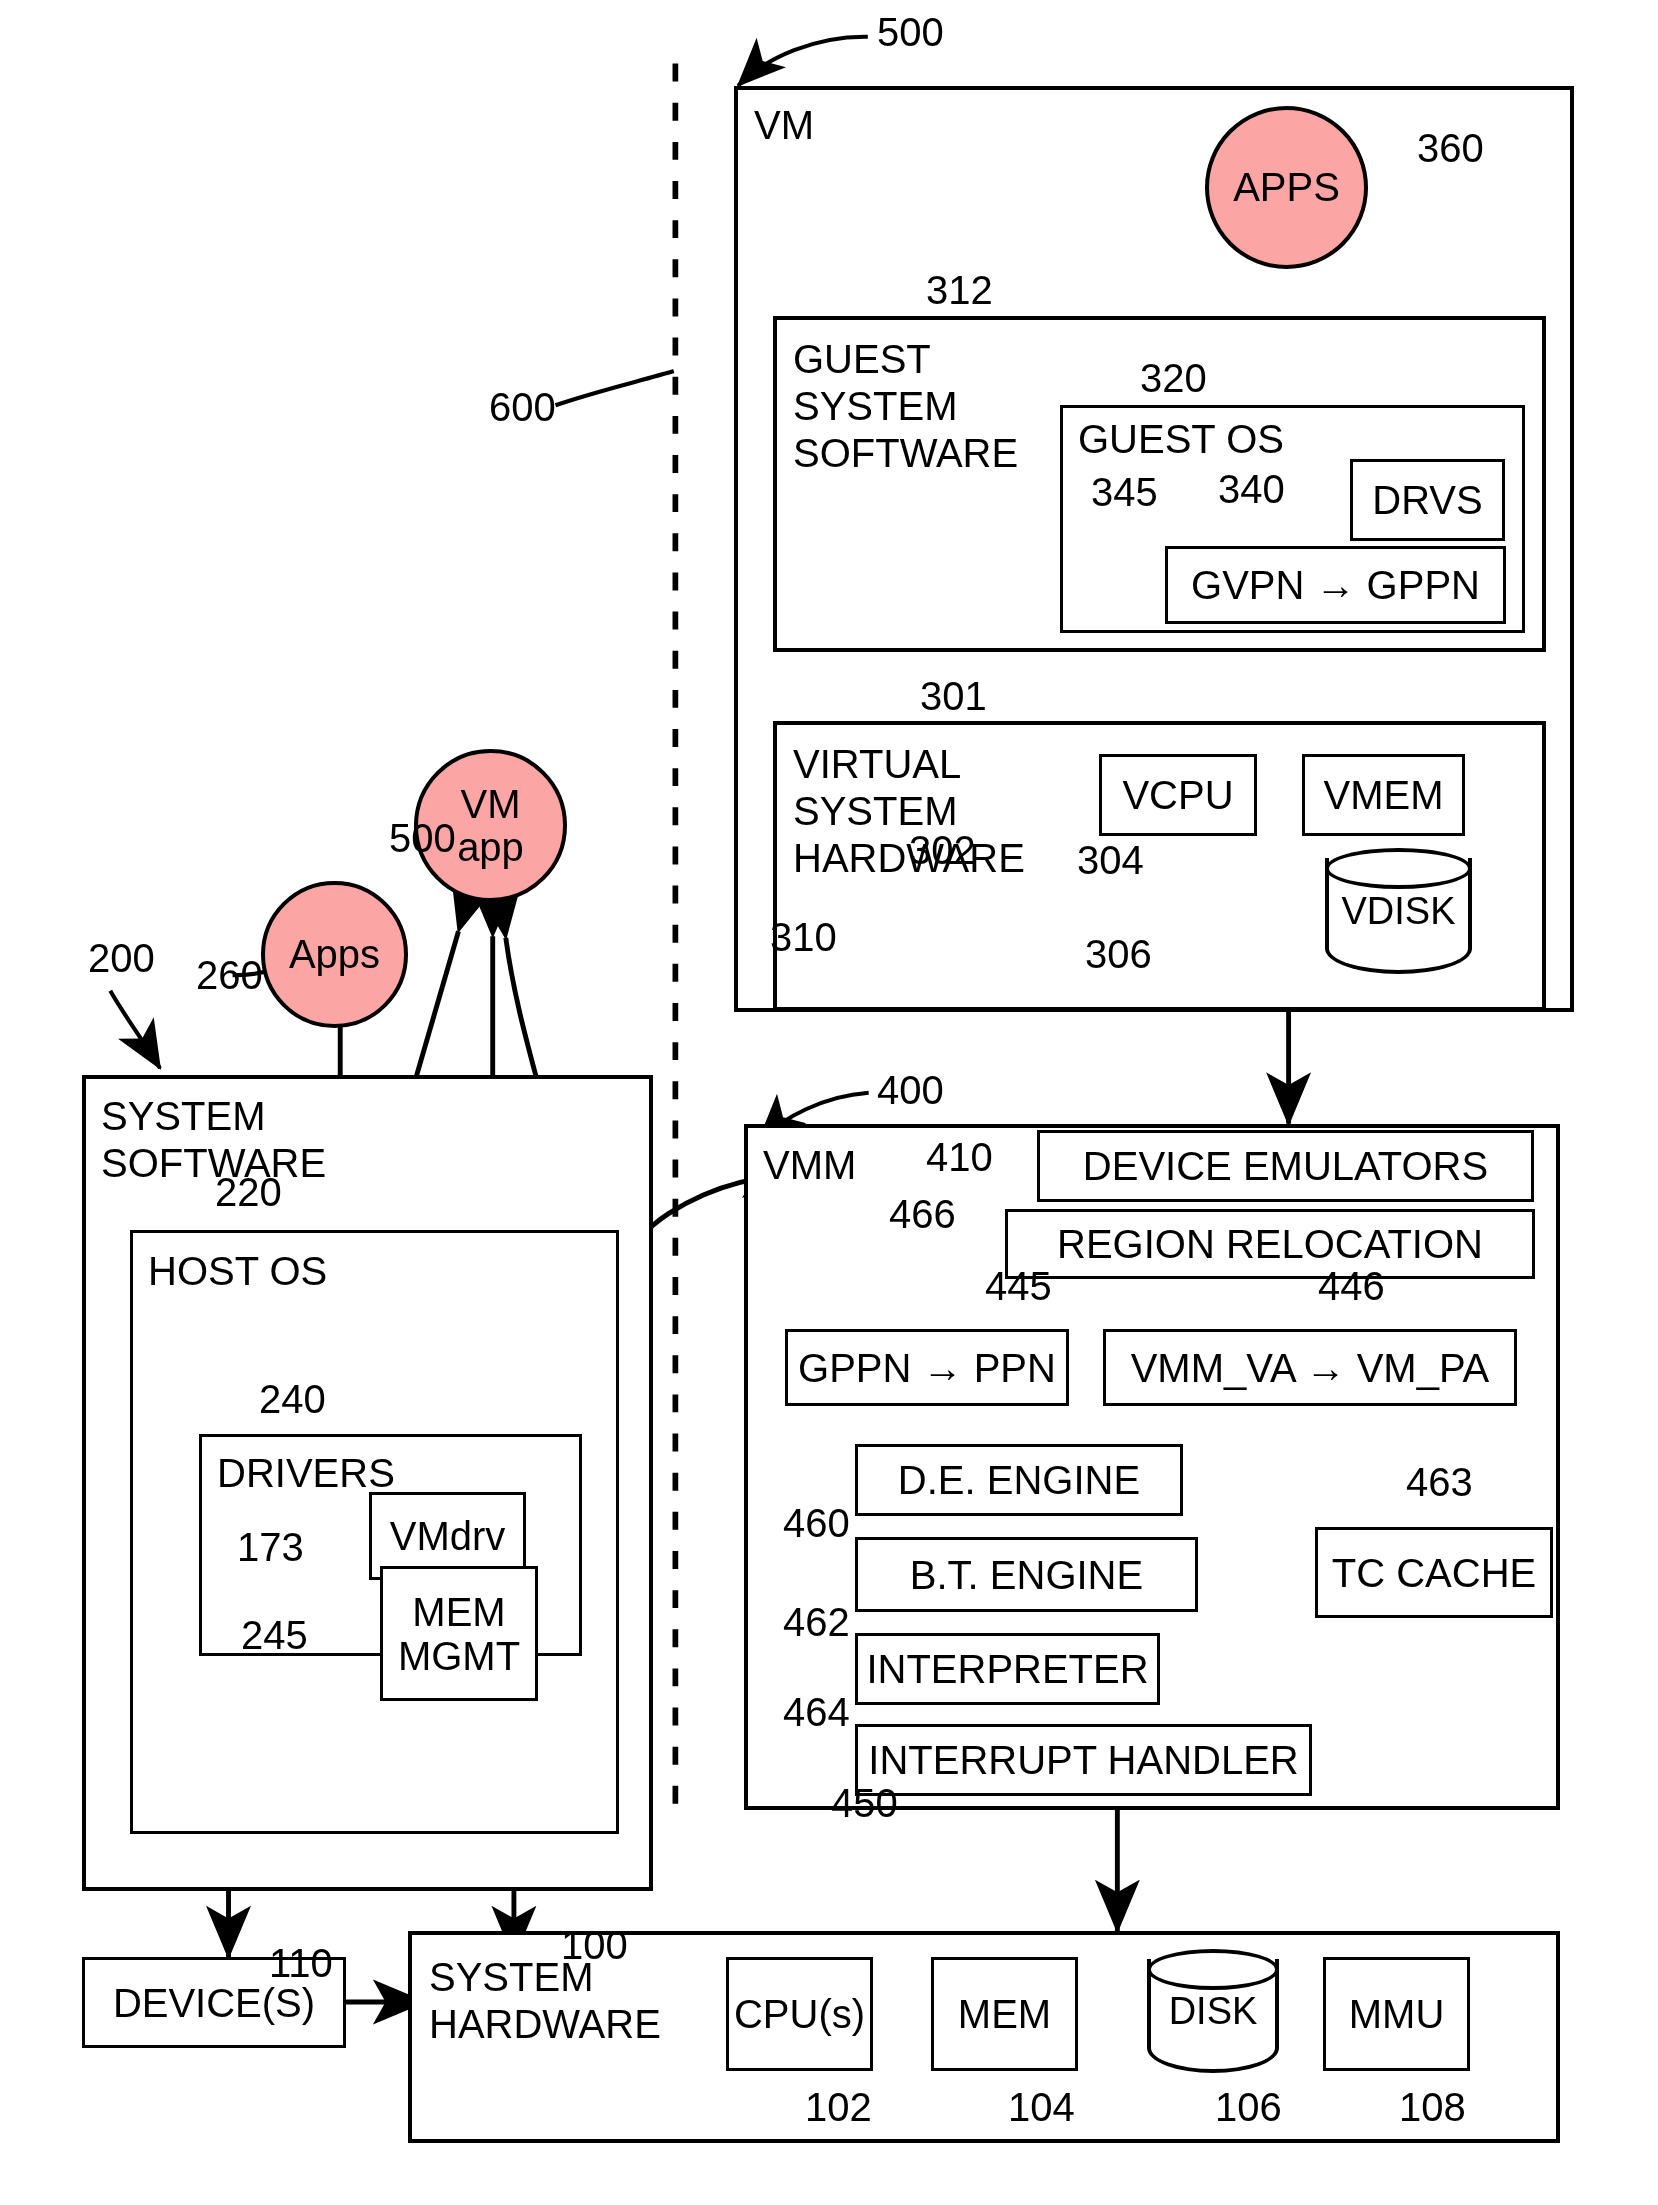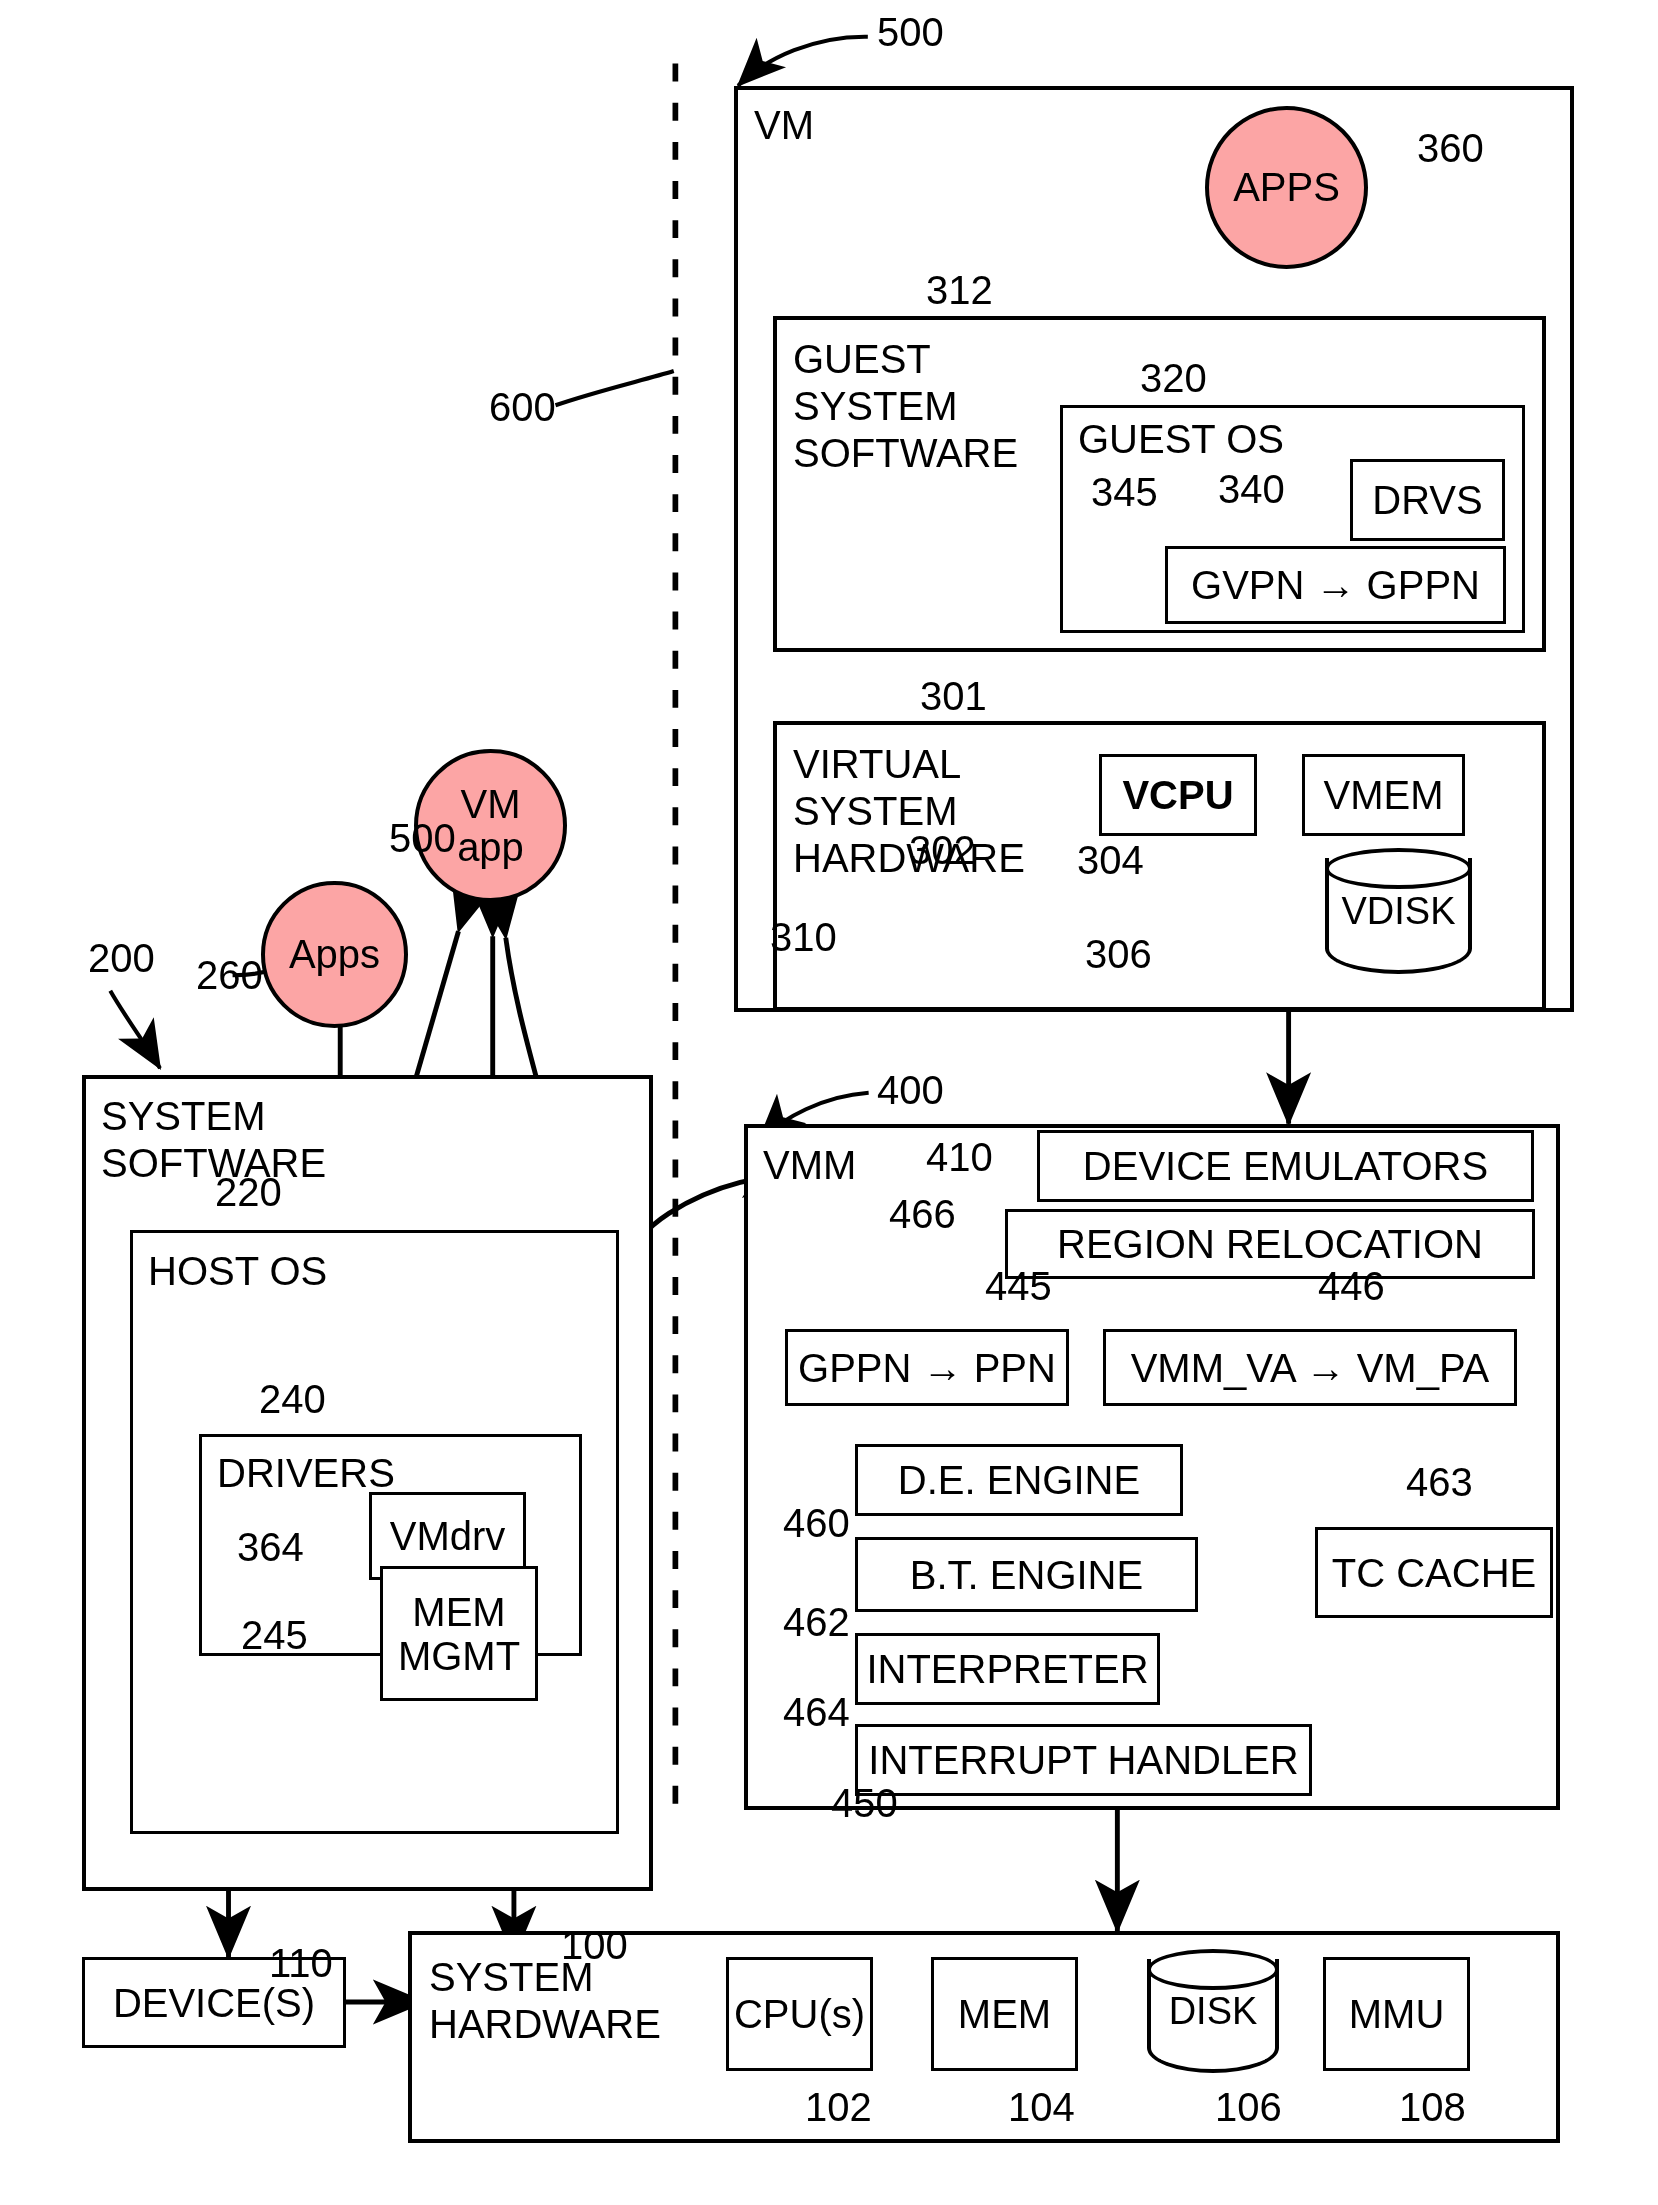--- a/index.html
+++ b/index.html
@@ -152,21 +152,21 @@
 
   <div class="box thin ctr" style="left:1165px;top:546px;width:341px;height:78px;">GVPN → GPPN</div>
   <div class="ref" style="left:1091px;top:470px;">345</div>
 
   <div class="box" style="left:773px;top:721px;width:773px;height:290px;"></div>
   <div class="boxtitle" style="left:793px;top:741px;">VIRTUAL
 SYSTEM
 HARDWARE</div>
   <div class="ref" style="left:920px;top:674px;">301</div>
 
-  <div class="box thin ctr" style="left:1099px;top:754px;width:158px;height:82px;font-weight:bold;">VCPU</div>
+  <div class="box thin ctr" style="left:1099px;top:754px;width:158px;height:82px;">VCPU</div>
   <div class="ref" style="left:909px;top:828px;">302</div>
 
   <div class="box thin ctr" style="left:1302px;top:754px;width:163px;height:82px;">VMEM</div>
   <div class="ref" style="left:1077px;top:838px;">304</div>
 
   <div class="cyl" style="left:1325px;top:848px;width:147px;height:126px;">
     <div class="cbody"></div>
     <div class="ctop"></div>
     <div class="clabel">VDISK</div>
   </div>
@@ -212,21 +212,21 @@
 
   <div class="box thin" style="left:130px;top:1230px;width:489px;height:604px;"></div>
   <div class="boxtitle" style="left:148px;top:1248px;">HOST OS</div>
   <div class="ref" style="left:215px;top:1170px;">220</div>
 
   <div class="box thin" style="left:199px;top:1434px;width:383px;height:222px;"></div>
   <div class="boxtitle" style="left:217px;top:1450px;">DRIVERS</div>
   <div class="ref" style="left:259px;top:1377px;">240</div>
 
   <div class="box thin ctr" style="left:369px;top:1492px;width:157px;height:88px;">VMdrv</div>
-  <div class="ref" style="left:237px;top:1525px;">364</div>
+  <div class="ref" style="left:237px;top:1525px;">173</div>
 
   <div class="box thin ctr" style="left:380px;top:1566px;width:158px;height:135px;">MEM
 MGMT</div>
   <div class="ref" style="left:241px;top:1613px;">245</div>
 
   <div class="circ" style="left:261px;top:881px;width:147px;height:147px;">Apps</div>
   <div class="ref" style="left:196px;top:953px;">260</div>
 
   <div class="circ" style="left:414px;top:749px;width:153px;height:153px;">VM
 app</div>

